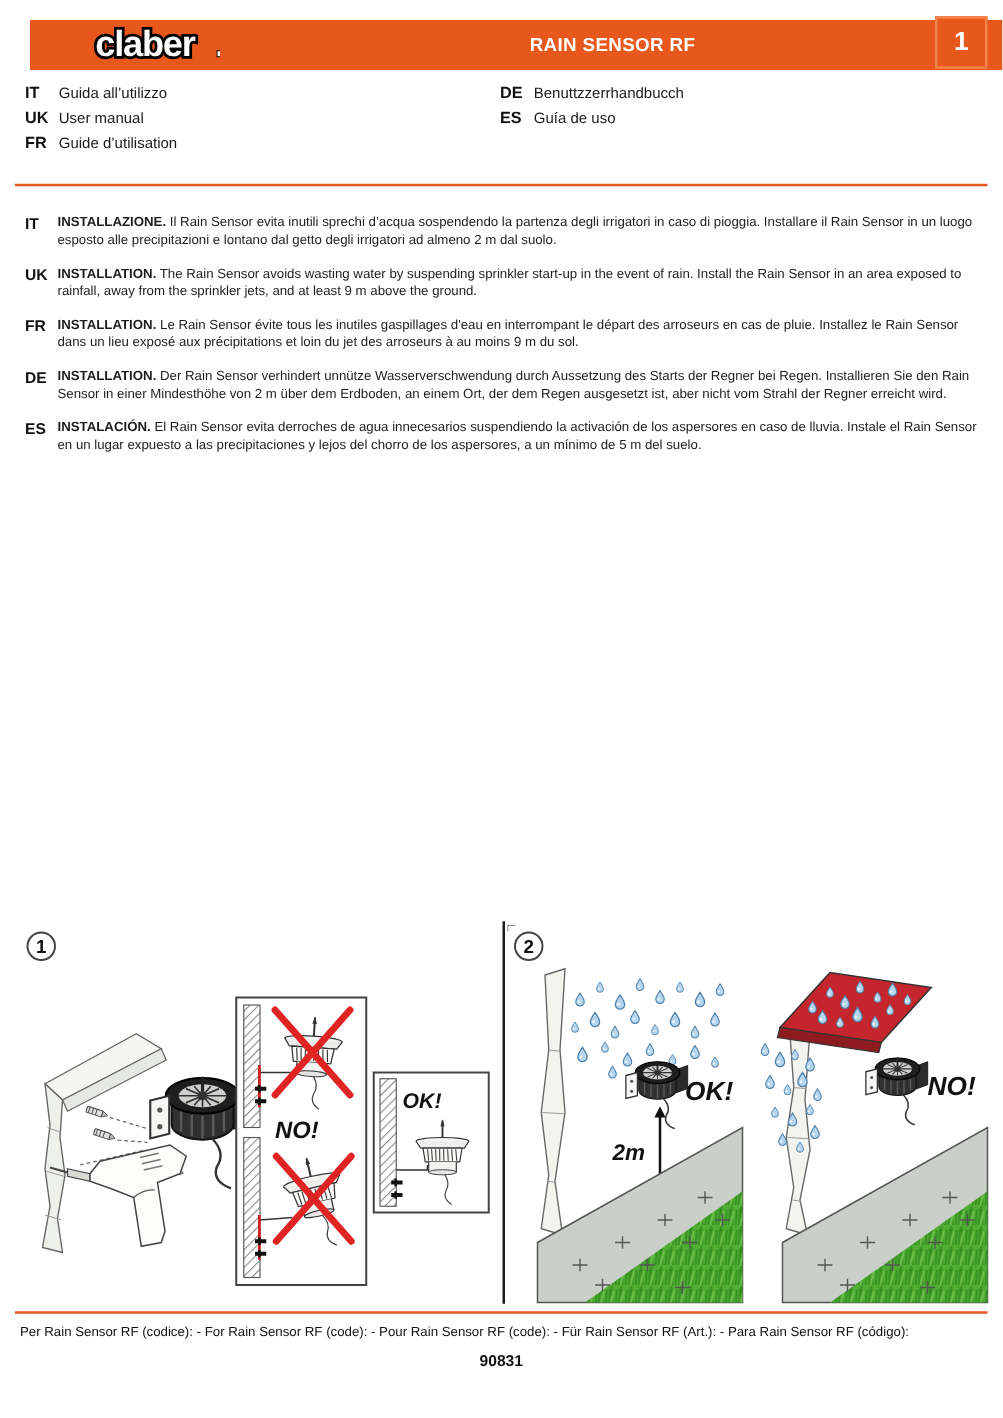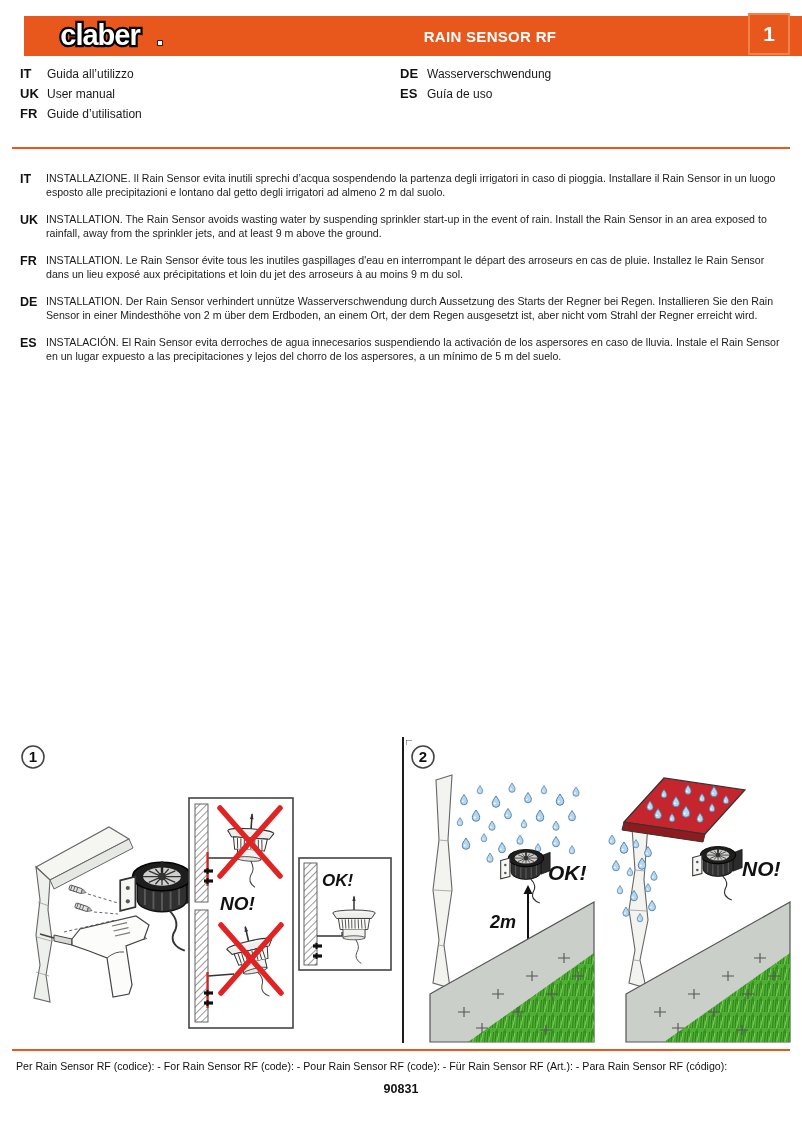--- a/index.html
+++ b/index.html
@@ -1,21 +1,21 @@
 <!DOCTYPE html>
 <html><head>
 <meta charset="utf-8">
 <style>
   html,body{margin:0;padding:0;background:#fff;}
   .page{position:relative;width:802px;height:1134px;background:#ffffff;
         font-family:"Liberation Sans",sans-serif;color:#111;overflow:hidden;}
 
   
   .logo-box{position:absolute;left:24px;top:16px;width:160px;height:40px;
-            background:#e8571c;display:flex;align-items:center;justify-content:center;}
+            background:#e8571c;display:flex;align-items:center;justify-content:center;padding-left:16px;}
   .title-bar{position:absolute;left:176px;top:16px;width:628px;height:40px;
              background:#e8571c;color:#fff;font-weight:bold;font-size:15px;
              letter-spacing:.3px;display:flex;align-items:center;justify-content:center;}
   .page-num{position:absolute;left:748px;top:13px;width:42px;height:42px;box-sizing:border-box;
             background:#e8571c;border:2px solid #f08448;color:#fff;font-weight:bold;
             font-size:21px;display:flex;align-items:center;justify-content:center;}
 
   
   .lang-col{position:absolute;top:66px;}
   .lang-col.left{left:20px;} .lang-col.right{left:400px;}
@@ -25,21 +25,21 @@
 
   .rule{position:absolute;left:12px;width:778px;height:2px;background:#e8571c;}
   .rule.top{top:147px;} .rule.bottom{top:1049px;}
 
   
   .sections{position:absolute;left:20px;top:171px;width:764px;
             display:flex;flex-direction:column;gap:13px;}
   .section{display:flex;}
   .sec-code{font-weight:bold;font-size:12.5px;width:26px;flex:none;padding-top:0.5px;}
   .sec-text{font-size:10.6px;line-height:14px;color:#1c1c1c;width:738px;}
-  .sec-lead{font-weight:normal;}
+  .sec-lead{font-weight:bold;}
 
   
   .fig{position:absolute;top:740px;}
   .fig1{left:16px;} .fig2{left:406px;}
   .panel-divider{position:absolute;left:402px;top:737px;width:2px;height:306px;background:#1c1c1c;}
 
   
   .footer-codes{position:absolute;left:16px;top:1060px;font-size:10.6px;color:#111;}
   .product-code{position:absolute;left:0;top:1082px;width:802px;text-align:center;
                 font-weight:bold;font-size:12.5px;}
@@ -69,21 +69,21 @@
       <span class="lang-label">User manual</span>
     </div>
     <div class="lang-row">
       <span class="lang-code">FR</span>
       <span class="lang-label">Guide d’utilisation</span>
     </div>
   </div>
   <div class="lang-col right">
     <div class="lang-row">
       <span class="lang-code">DE</span>
-      <span class="lang-label">Wasserverschwendung</span>
+      <span class="lang-label">Benuttzzerrhandbucch</span>
     </div>
     <div class="lang-row">
       <span class="lang-code">ES</span>
       <span class="lang-label">Guía de uso</span>
     </div>
   </div>
 
   <div class="rule top"></div>
 
   <div class="sections">

